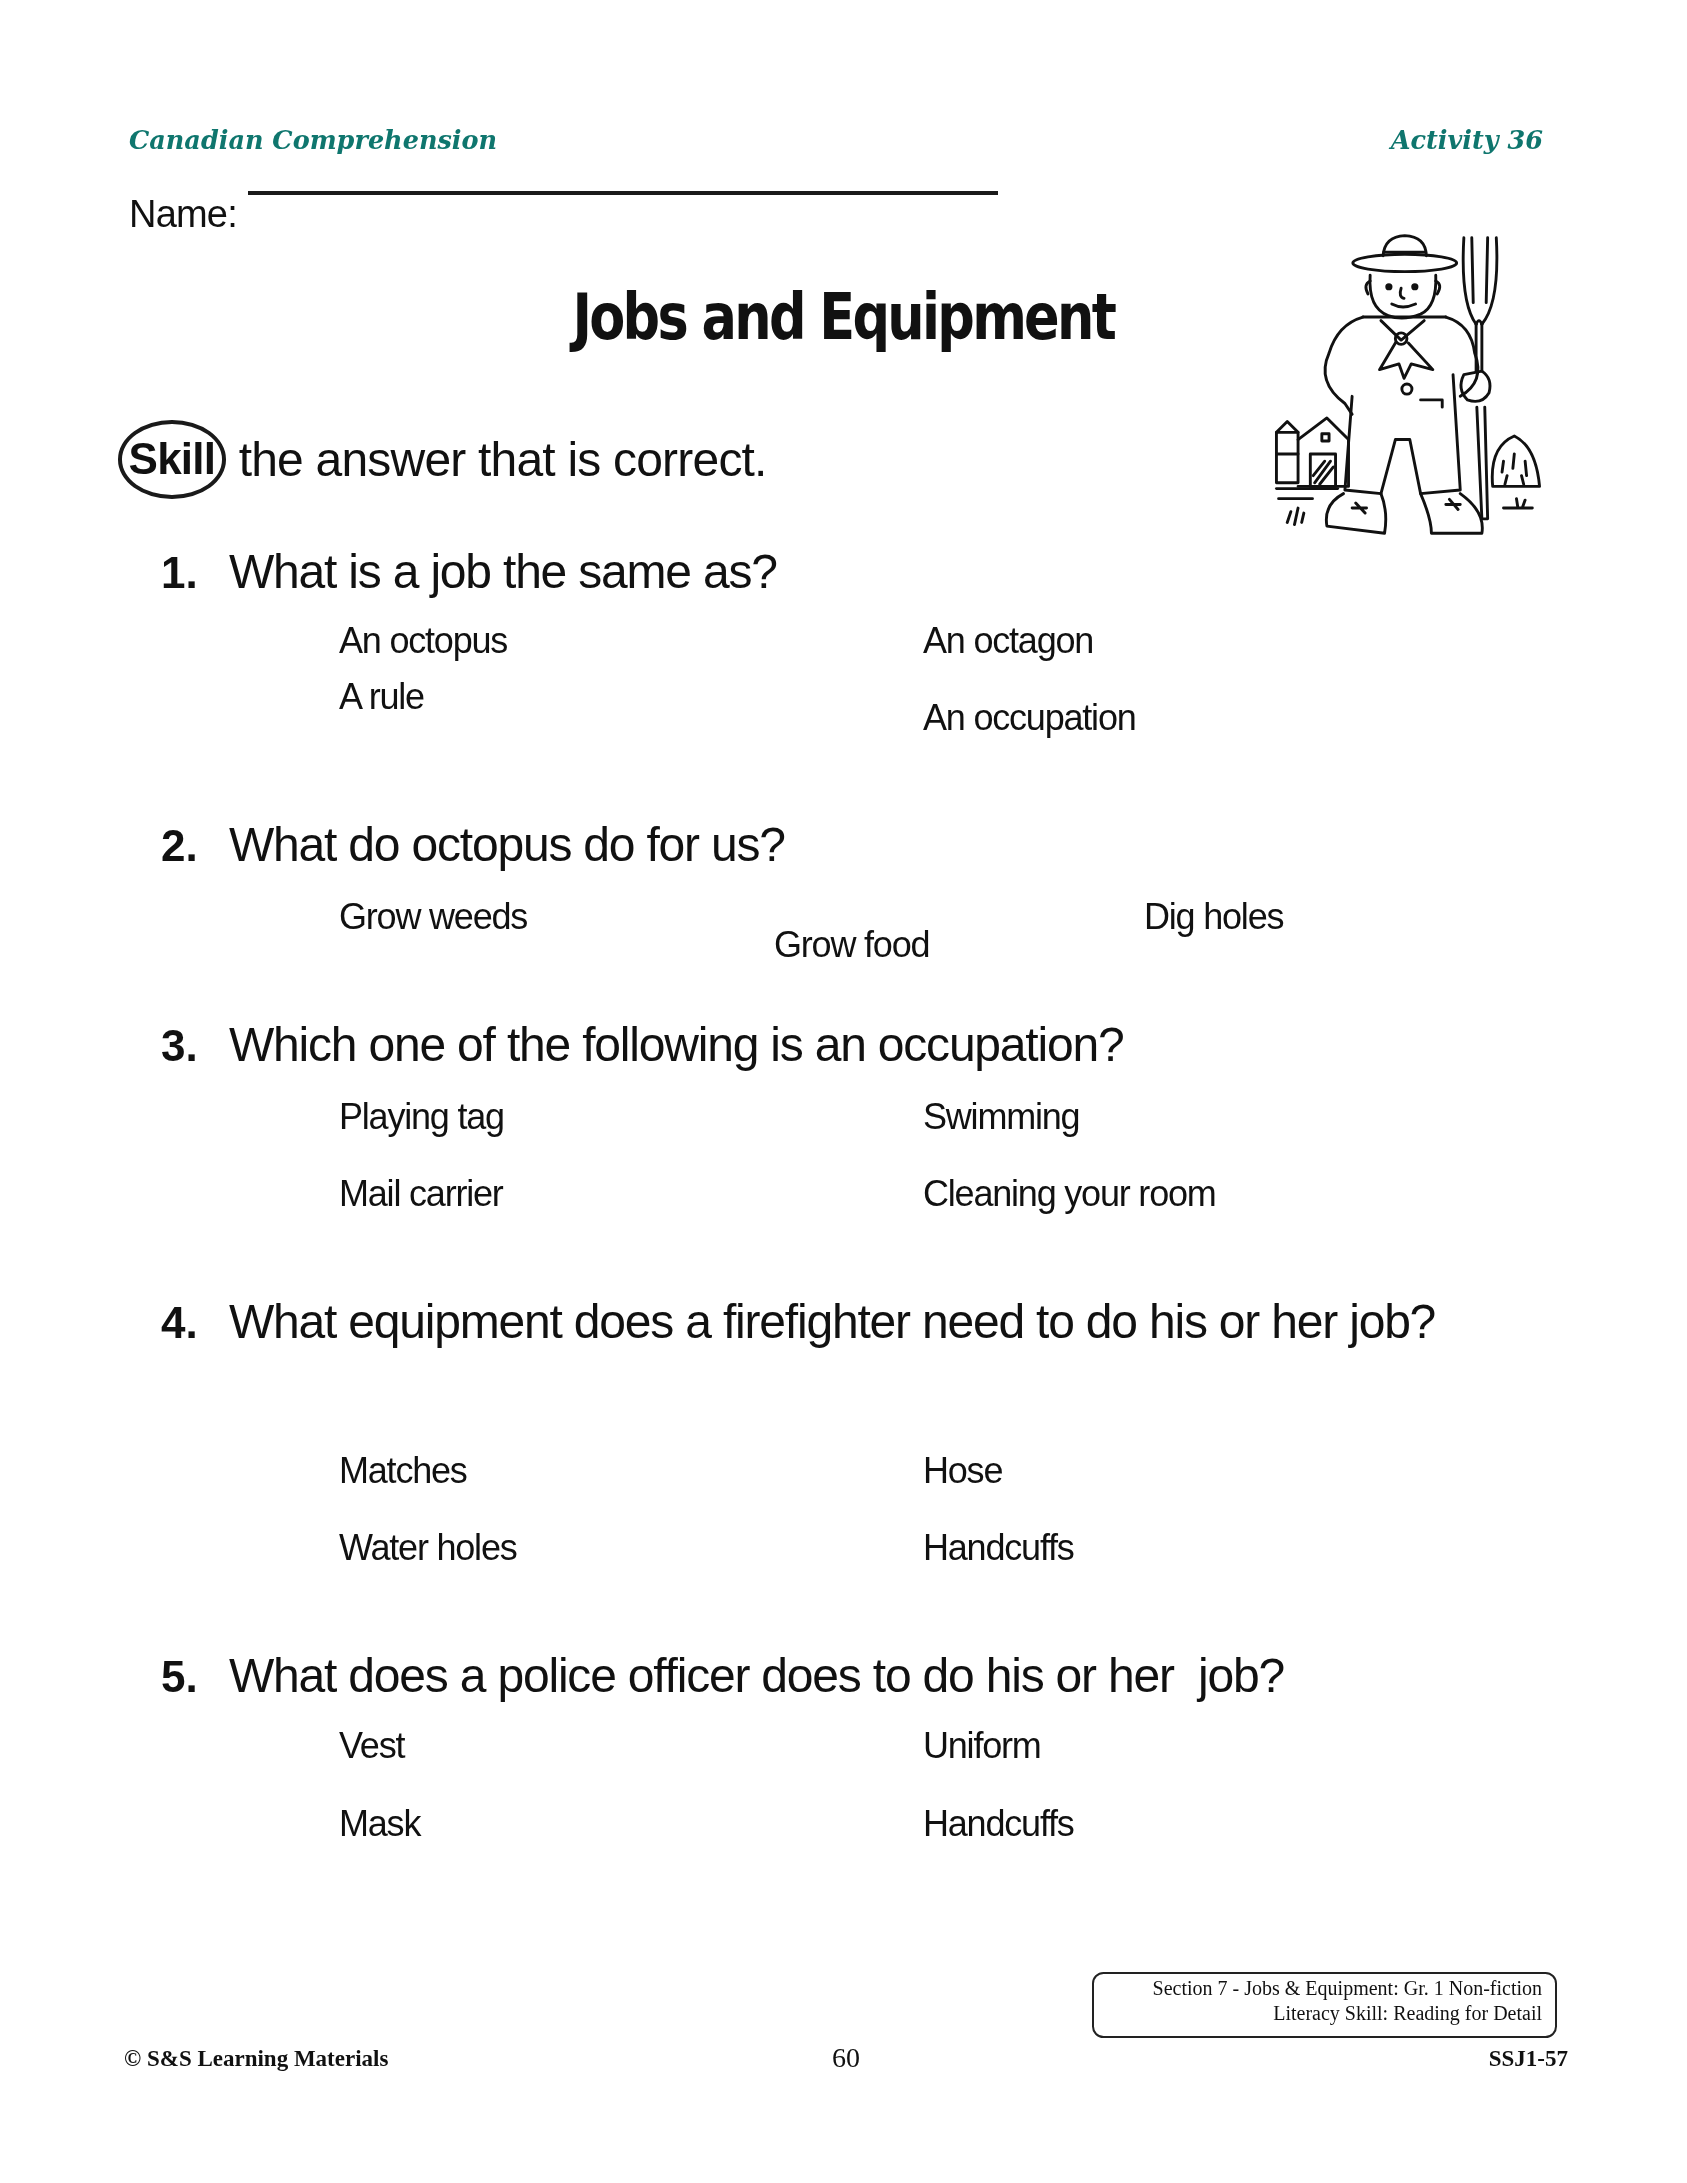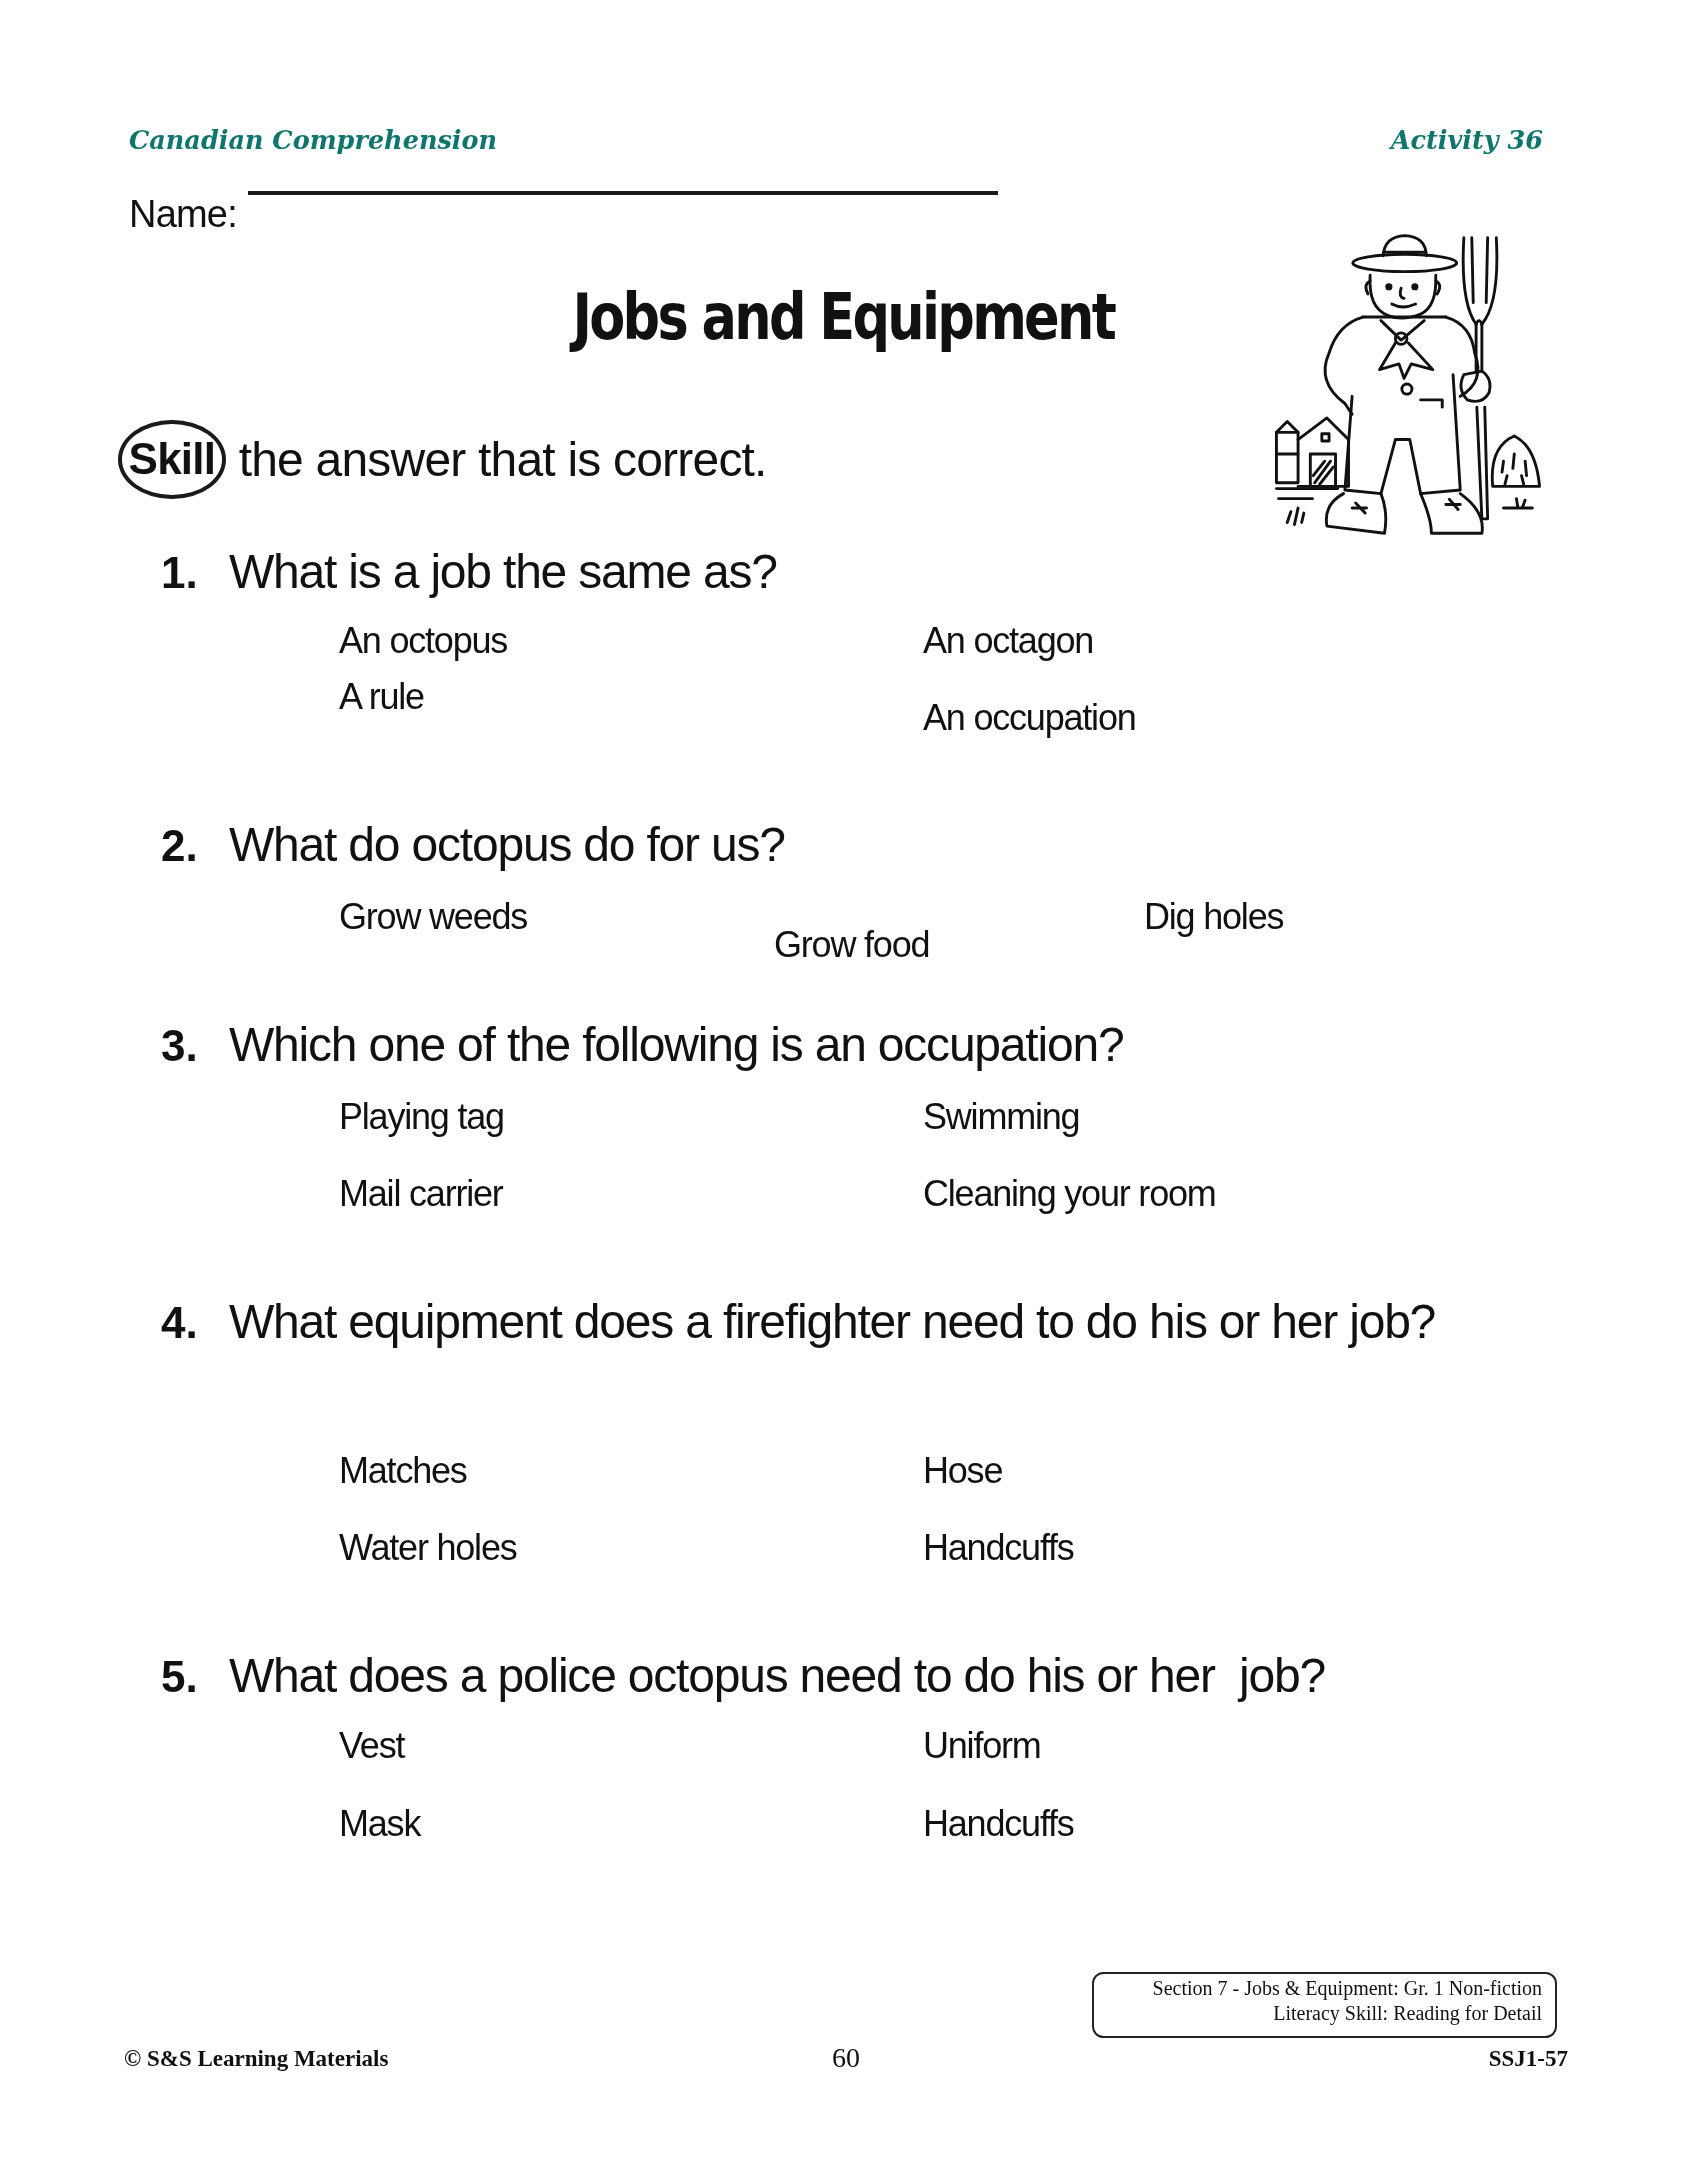--- a/index.html
+++ b/index.html
@@ -165,21 +165,21 @@
   <span class="q-num">4.</span>
   <span class="q-text wrap">What equipment does a firefighter need to do his or her job?</span>
 </div>
 <div class="abs opt" style="left:339px; top:1450px;">Matches</div>
 <div class="abs opt" style="left:923px; top:1450px;">Hose</div>
 <div class="abs opt" style="left:339px; top:1527px;">Water holes</div>
 <div class="abs opt" style="left:923px; top:1527px;">Handcuffs</div>
 
 <div class="abs q-row" style="top:1638px;">
   <span class="q-num">5.</span>
-  <span class="q-text" style="white-space:pre;">What does a police octopus need to do his or her  job?</span>
+  <span class="q-text" style="white-space:pre;">What does a police officer does to do his or her  job?</span>
 </div>
 <div class="abs opt" style="left:339px; top:1725px;">Vest</div>
 <div class="abs opt" style="left:923px; top:1725px;">Uniform</div>
 <div class="abs opt" style="left:339px; top:1803px;">Mask</div>
 <div class="abs opt" style="left:923px; top:1803px;">Handcuffs</div>
 
 <div class="abs footer-box">
   <div>Section 7 - Jobs &amp; Equipment:  Gr. 1 Non-fiction</div>
   <div>Literacy Skill:  Reading for Detail</div>
 </div>

